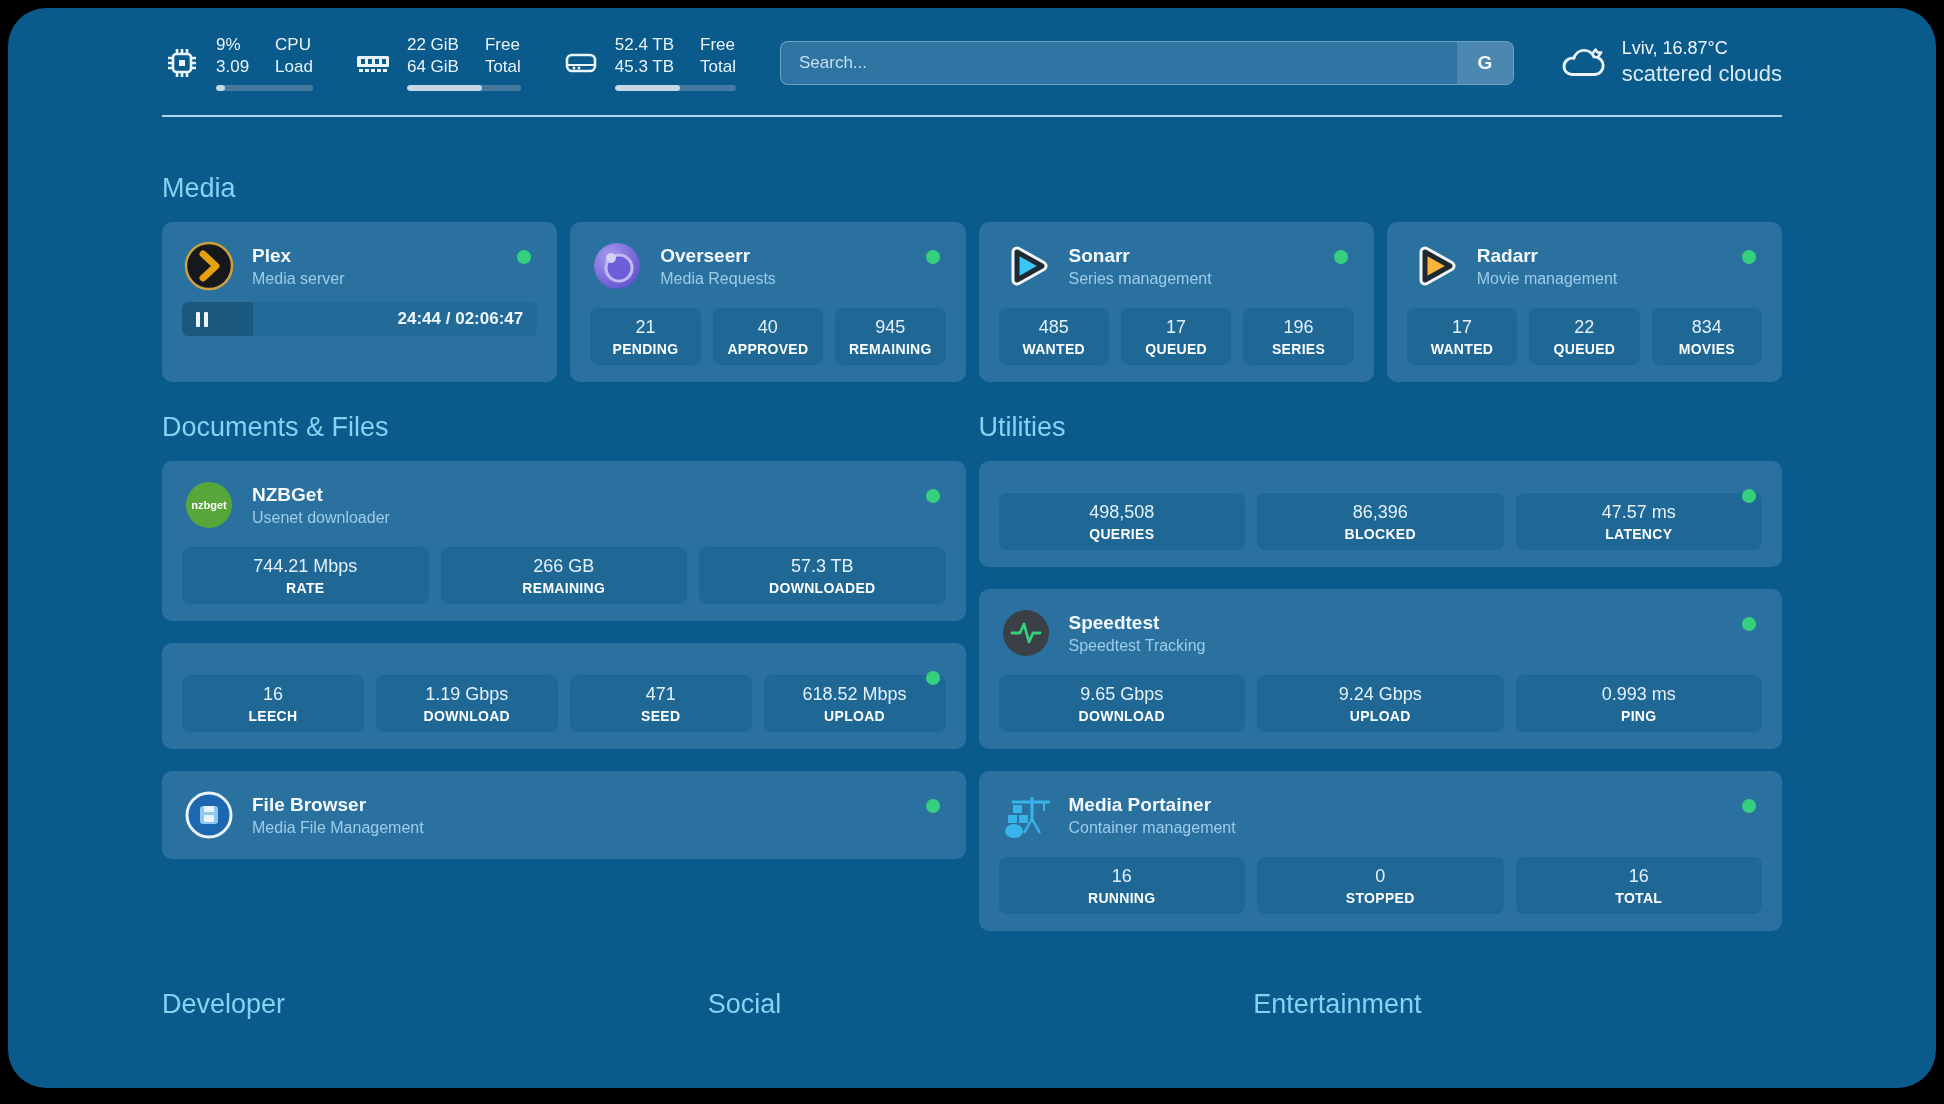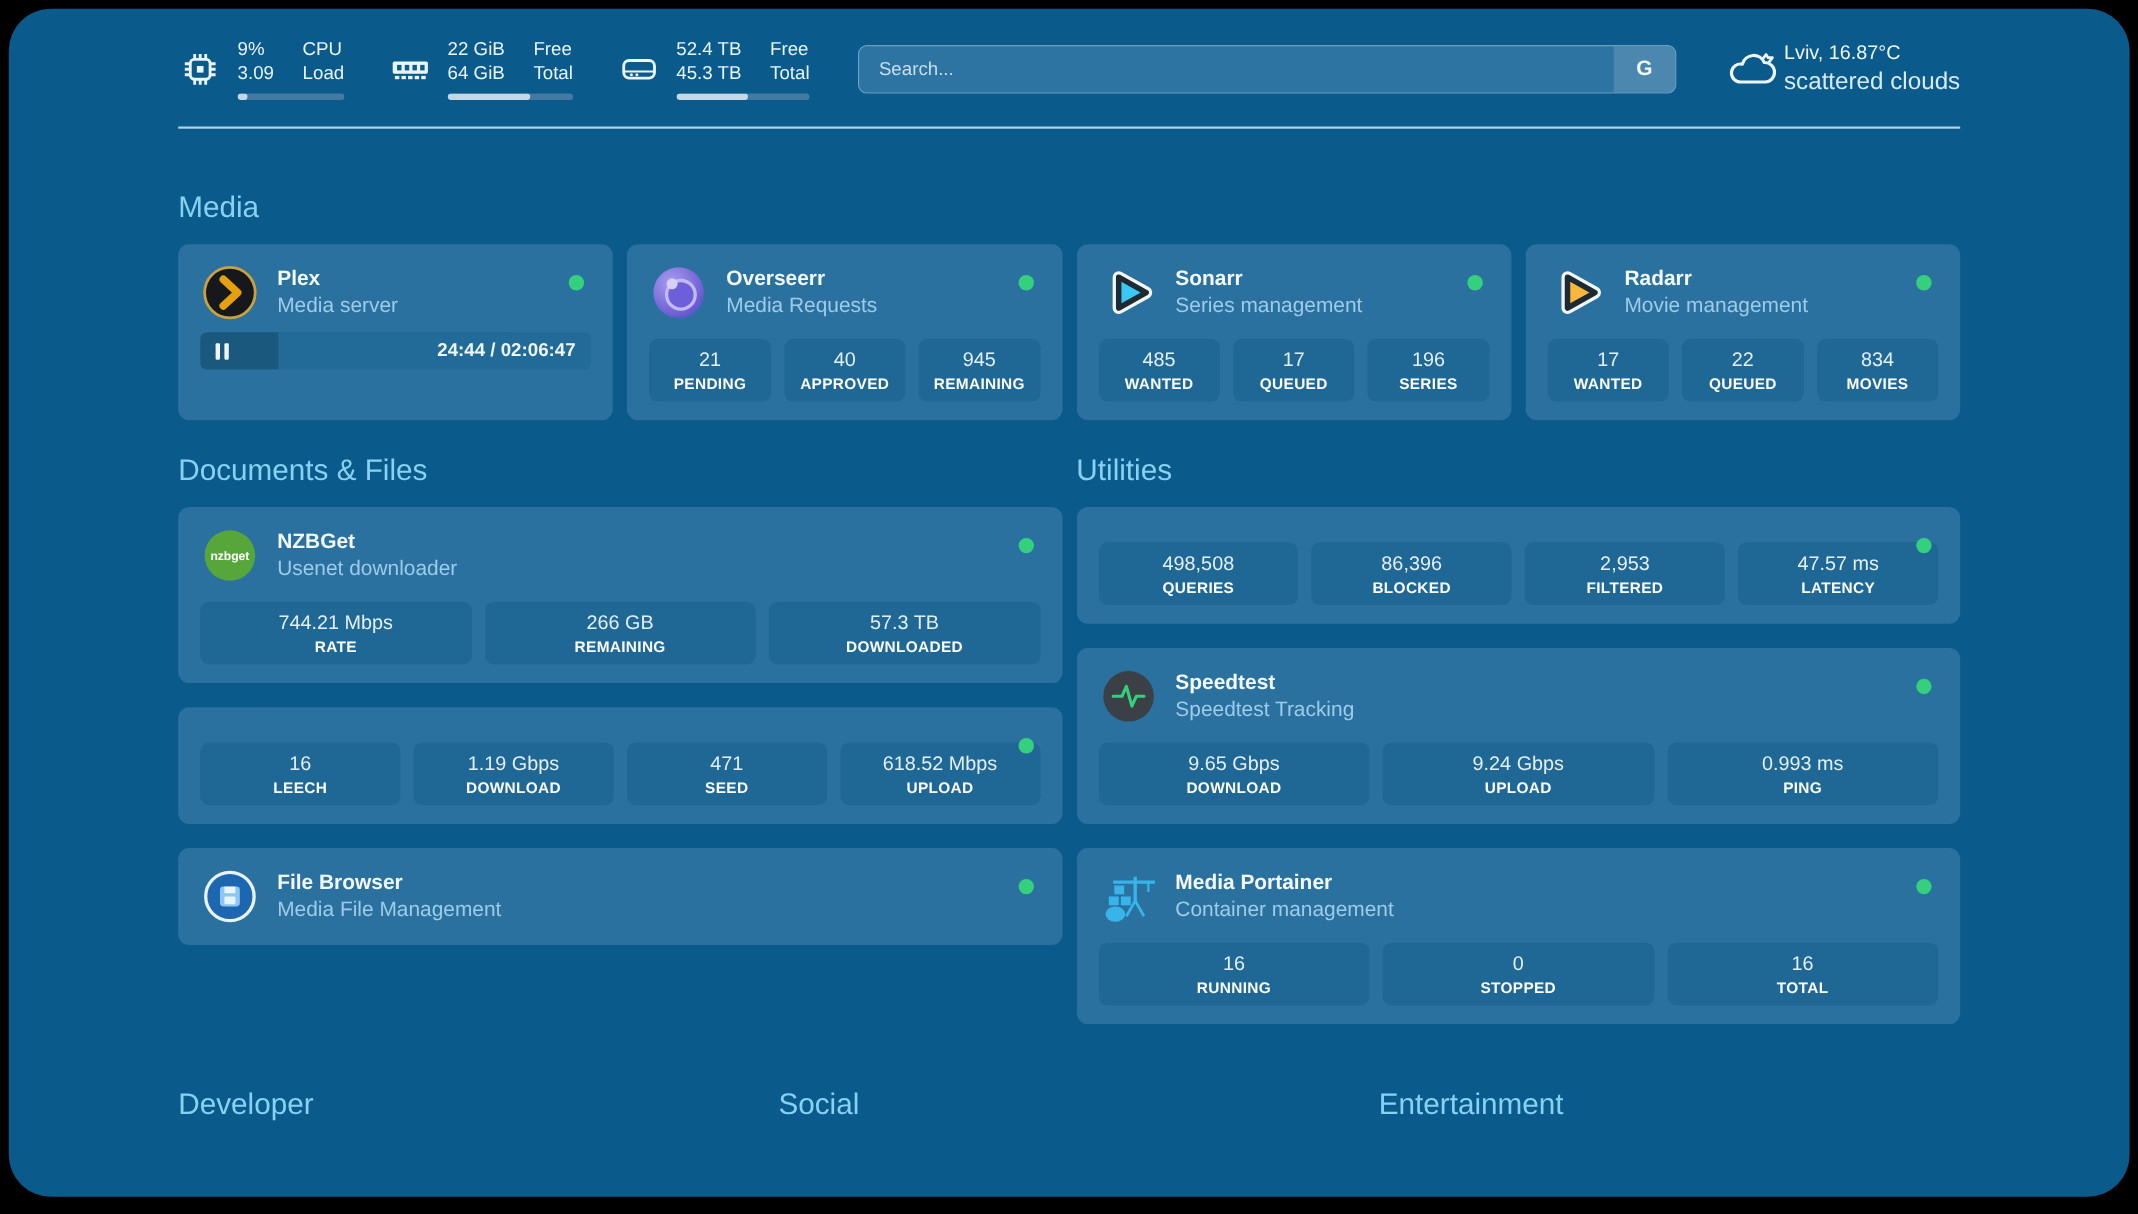--- a/index.html
+++ b/index.html
@@ -31,35 +31,35 @@
   }
   .searchbar input {
     flex:1; background:transparent; border:none; outline:none; color:#e5e5e5;
     font-size:17px; padding:0 18px; font-family:"Liberation Sans", sans-serif;
   }
   .searchbar input::placeholder { color:#c9dfee; }
   .gbtn {
     width:56px; background:rgba(255,255,255,.14); color:#f2f8fc; font-size:19px; font-weight:700;
     display:flex; align-items:center; justify-content:center; border-radius:0 7px 7px 0; cursor:pointer;
   }
-  .weather { display:flex; align-items:center; gap:4px; }
+  .weather { display:flex; align-items:center; gap:14px; }
   .weather-text .w1 { color:#f0f7fc; font-size:18px; }
   .weather-text .w2 { color:#d7ebf7; font-size:22px; margin-top:2px; }
   .divider { height:2px; background:#bfe0f2; opacity:.92; margin-top:24px; }
 
   
   .section-title { color:#88d1f3; font-size:27px; font-weight:500; margin:0 0 18px 0; }
   .media-section { margin-top:56px; }
   .media-grid { display:grid; grid-template-columns:repeat(4,1fr); gap:13px; }
 
   .card { background:#2a71a0; border-radius:10px; padding:17px 20px; position:relative; cursor:pointer; }
   .card-head { display:flex; gap:16px; align-items:center; }
   .app-icon { width:54px; height:54px; flex:none; display:flex; align-items:center; justify-content:center; }
   .name { font-size:19px; font-weight:700; color:#f3f9fd; }
-  .subtitle { font-size:19px; color:#9dcbe9; margin-top:3px; }
+  .subtitle { font-size:16px; color:#9dcbe9; margin-top:3px; }
   .dot { position:absolute; top:28px; right:26px; width:14px; height:14px; border-radius:50%; background:#35d07e; }
   .tiles { display:flex; gap:12px; margin-top:15px; }
   .tile { flex:1; background:#1f6896; border-radius:8px; text-align:center; padding:9px 4px 8px; }
   .tile .v { font-size:18px; color:#e4f0f8; }
   .tile .l { font-size:14px; font-weight:700; color:#fdfefe; margin-top:3px; letter-spacing:.3px; }
 
   
   .np-title {
     display:flex; justify-content:space-between; align-items:center;
     background:#226b99; border-radius:6px; height:34px; padding:0 14px; margin-top:14px;
@@ -401,24 +401,20 @@
           <div class="tiles">
             <div class="tile">
               <div class="v">498,508</div>
               <div class="l">QUERIES</div>
             </div>
             <div class="tile">
               <div class="v">86,396</div>
               <div class="l">BLOCKED</div>
             </div>
             <div class="tile">
-              <div class="v">2,953</div>
-              <div class="l">FILTERED</div>
-            </div>
-            <div class="tile">
               <div class="v">47.57 ms</div>
               <div class="l">LATENCY</div>
             </div>
           </div>
         </div>
 
         <div class="card">
           <span class="dot"></span>
           <div class="card-head">
             <div class="app-icon">

